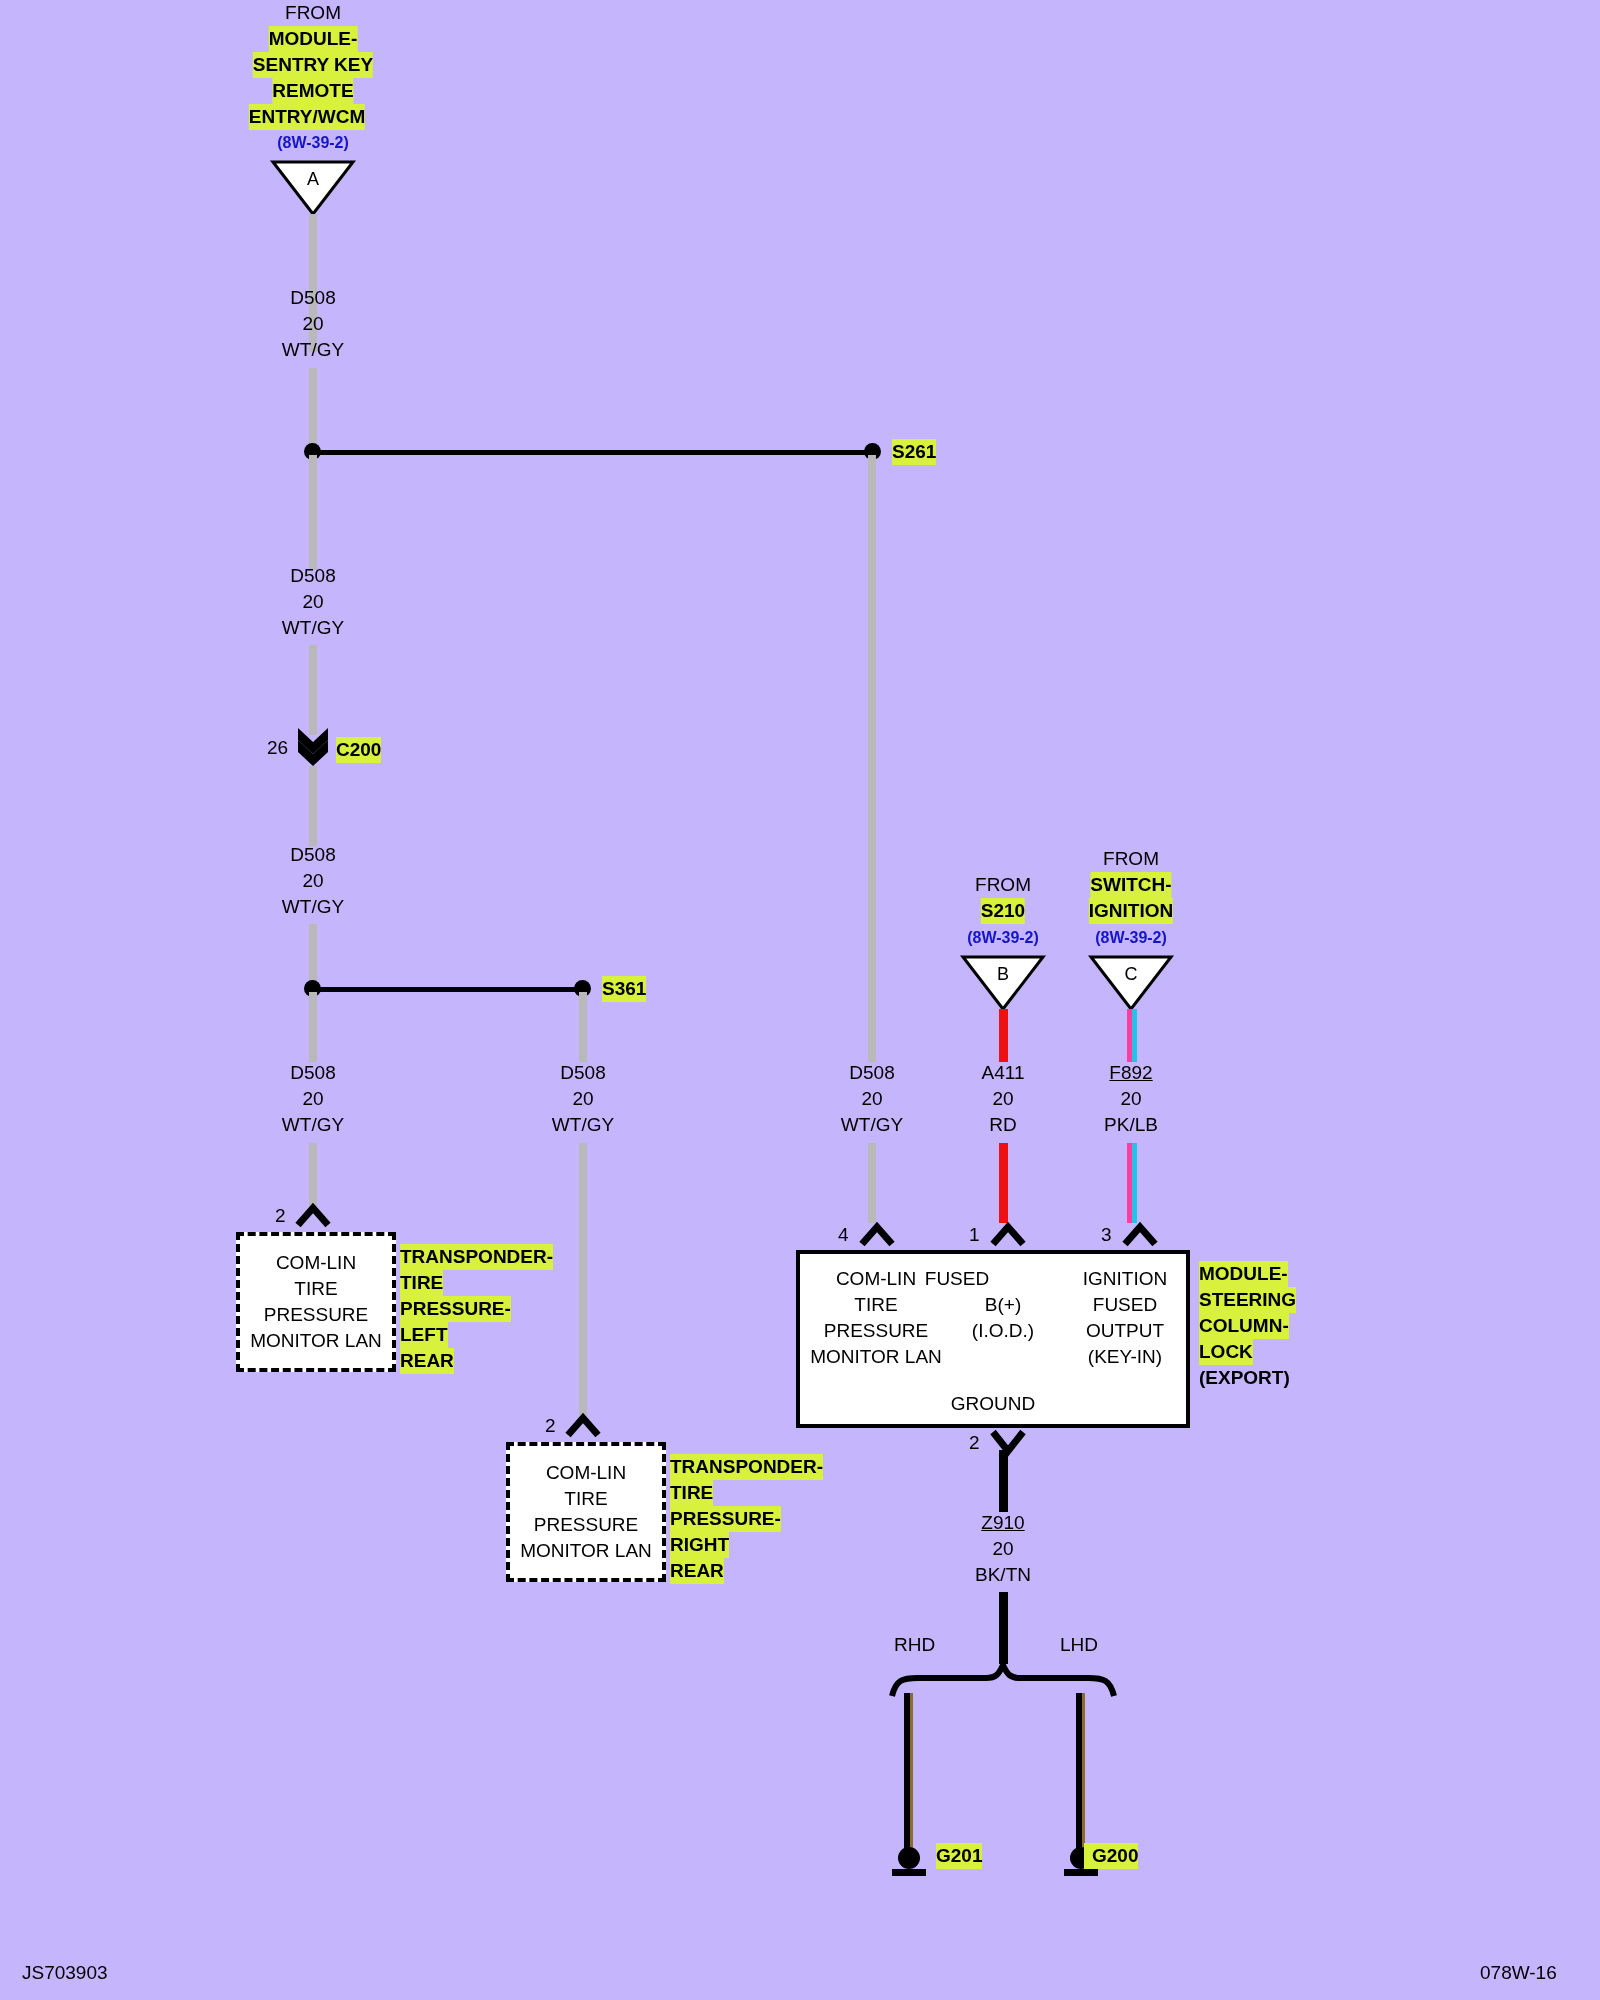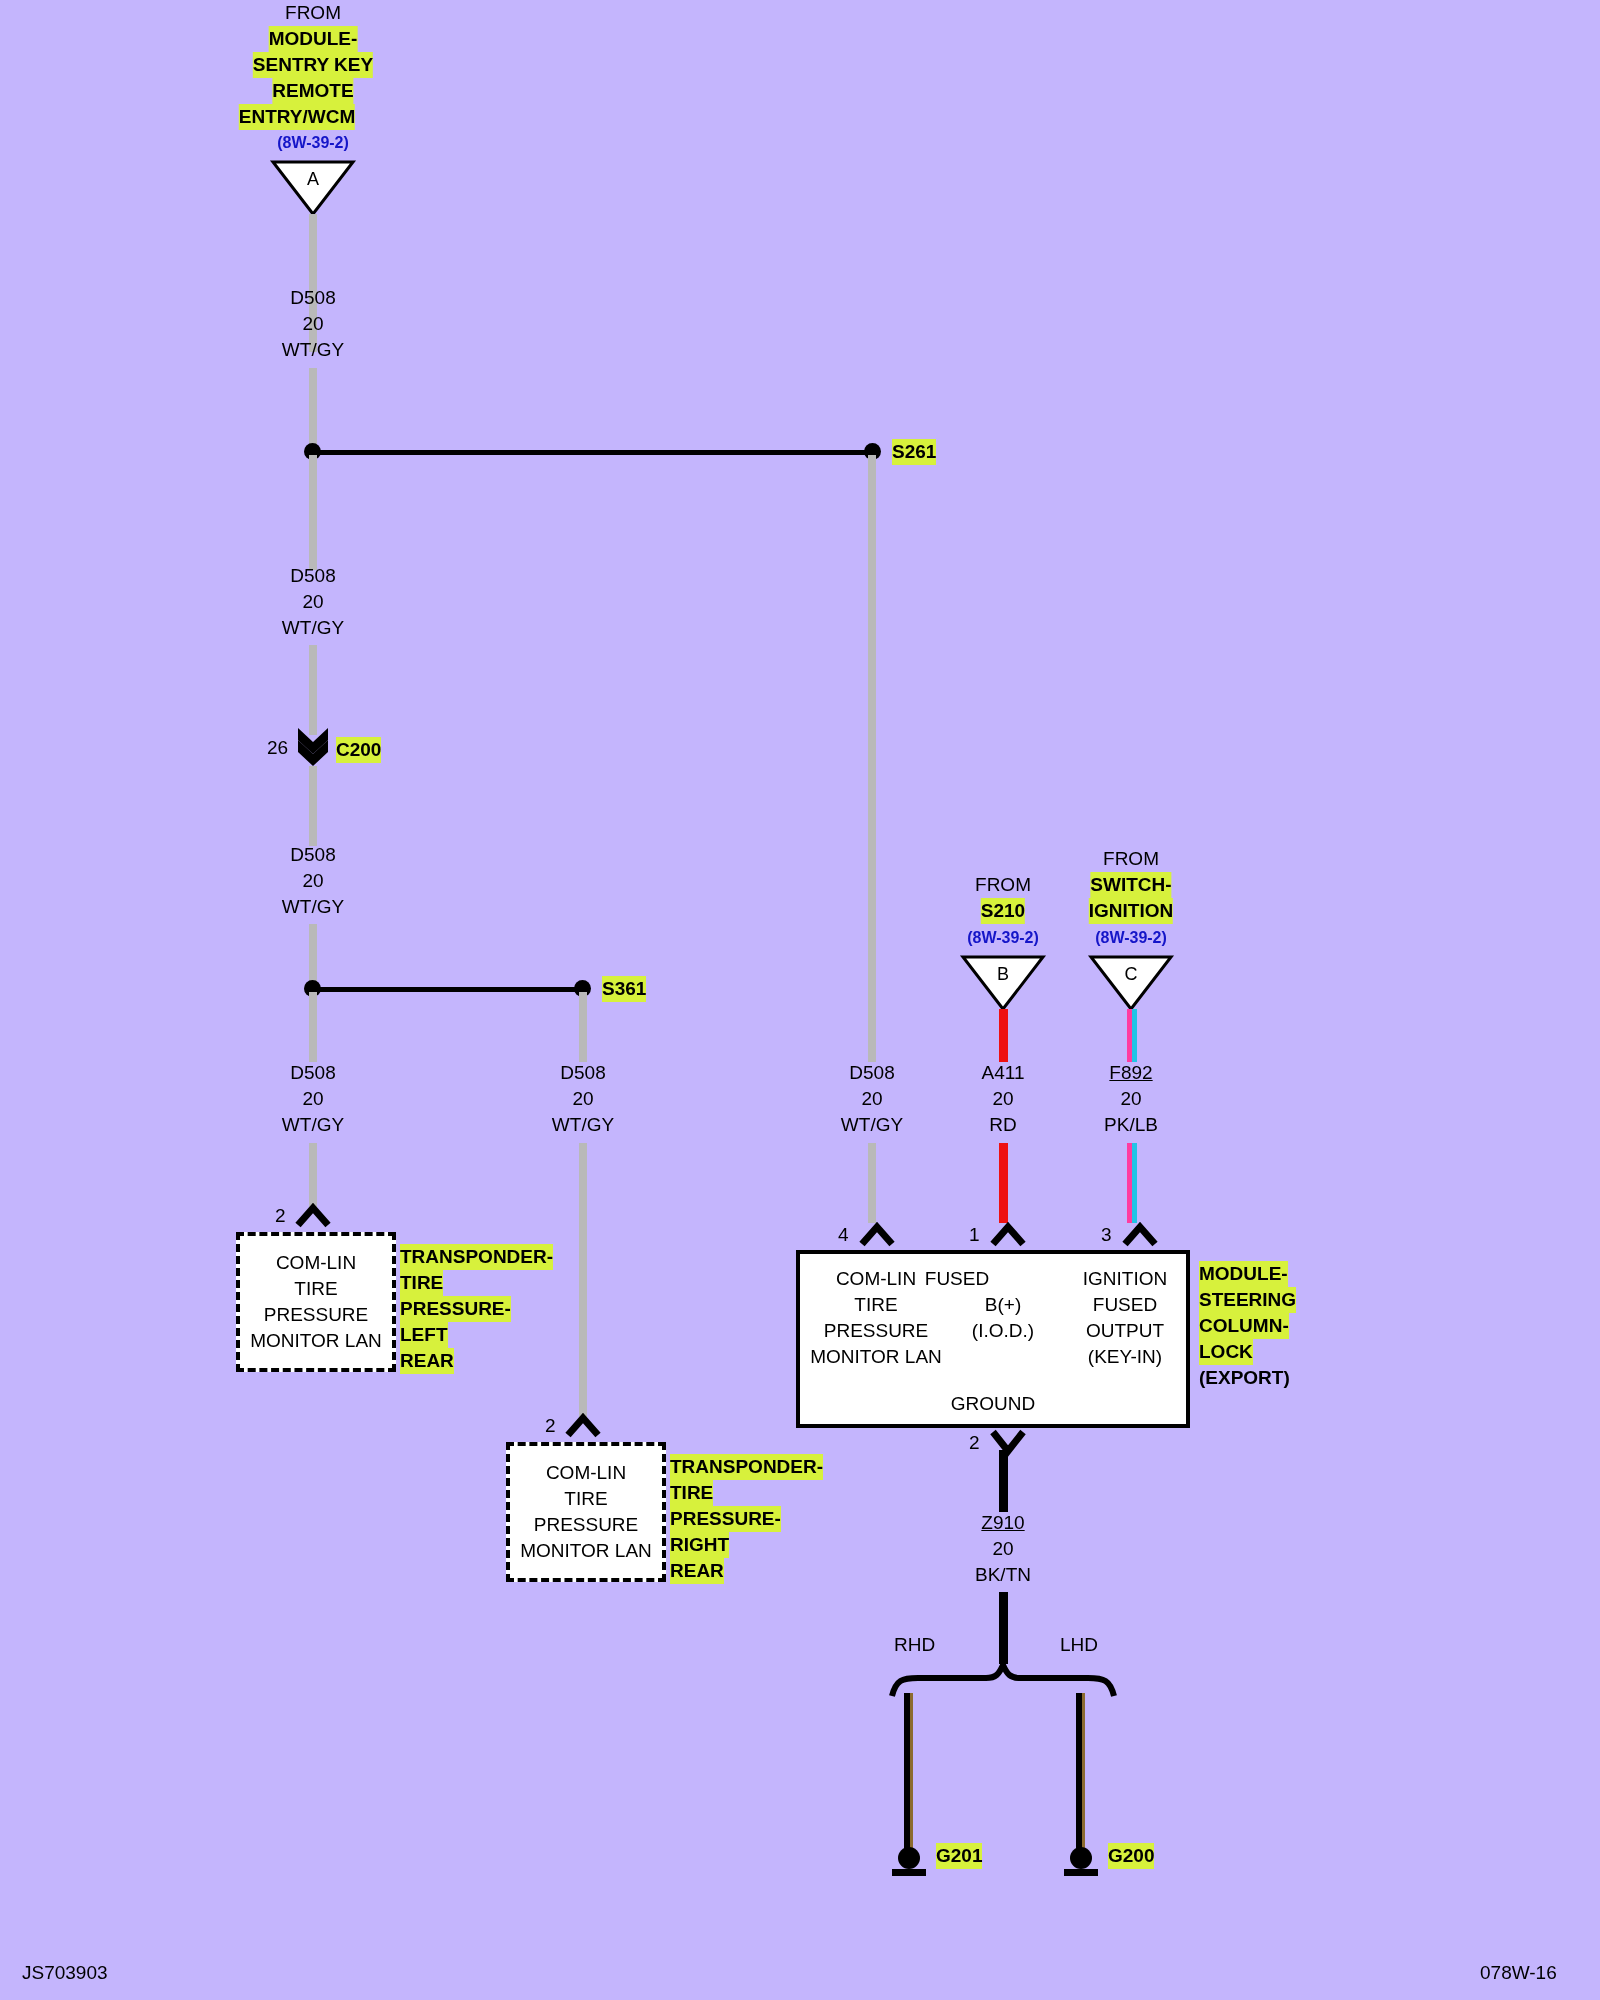--- a/index.html
+++ b/index.html
@@ -93,21 +93,21 @@
 </style>
 </head>
 <body>
 
 <div id="sheet">
 
   <div class="txt ctr" style="left:313px; top:0px;">FROM</div>
   <div class="txt ctr hl" style="left:313px; top:26px;">MODULE-</div>
   <div class="txt ctr hl" style="left:313px; top:52px;">SENTRY KEY</div>
   <div class="txt ctr hl" style="left:313px; top:78px;">REMOTE</div>
-  <div class="txt ctr hl" style="left:297px; top:104px;">ENTRY/WCM</div>
+  <div class="txt ctr hl" style="left:307px; top:104px;">ENTRY/WCM</div>
   <div class="txt ctr blue" style="left:313px; top:130px;">(8W-39-2)</div>
 
   <svg style="left:271px; top:160px;" width="84" height="56">
     <polygon points="2,2 82,2 42,54" fill="#ffffff" stroke="#000000" stroke-width="3"></polygon>
   </svg>
   <div class="txt ctr" style="left:313px; top:166px; font-size:18px;">A</div>
 
   <div class="wire" style="left:309px; top:214px; width:8px; height:138px;"></div>
   <div class="txt ctr" style="left:313px; top:285px;">D508</div>
   <div class="txt ctr" style="left:313px; top:311px;">20</div>
@@ -283,18 +283,18 @@
     <circle cx="19" cy="13" r="11" fill="#000"></circle>
     <rect x="2" y="24" width="34" height="7" fill="#000"></rect>
   </svg>
   <div class="txt grn" style="left:936px; top:1843px;">G201</div>
 
   <div class="wire-bktn" style="left:1076px; top:1693px; width:9px; height:160px;"></div>
   <svg style="left:1062px; top:1845px;" width="42" height="34">
     <circle cx="19" cy="13" r="11" fill="#000"></circle>
     <rect x="2" y="24" width="34" height="7" fill="#000"></rect>
   </svg>
-  <div class="txt grn" style="left:1108px; top:1843px;">G200</div>
+  <div class="txt grn" style="left:1084px; top:1843px;padding-left:8px;">G200</div>
 
   <div class="footer" style="left:22px; top:1962px;">JS703903</div>
   <div class="footer" style="left:1480px; top:1962px;">078W-16</div>
 
 </div>
 
 </body></html>

